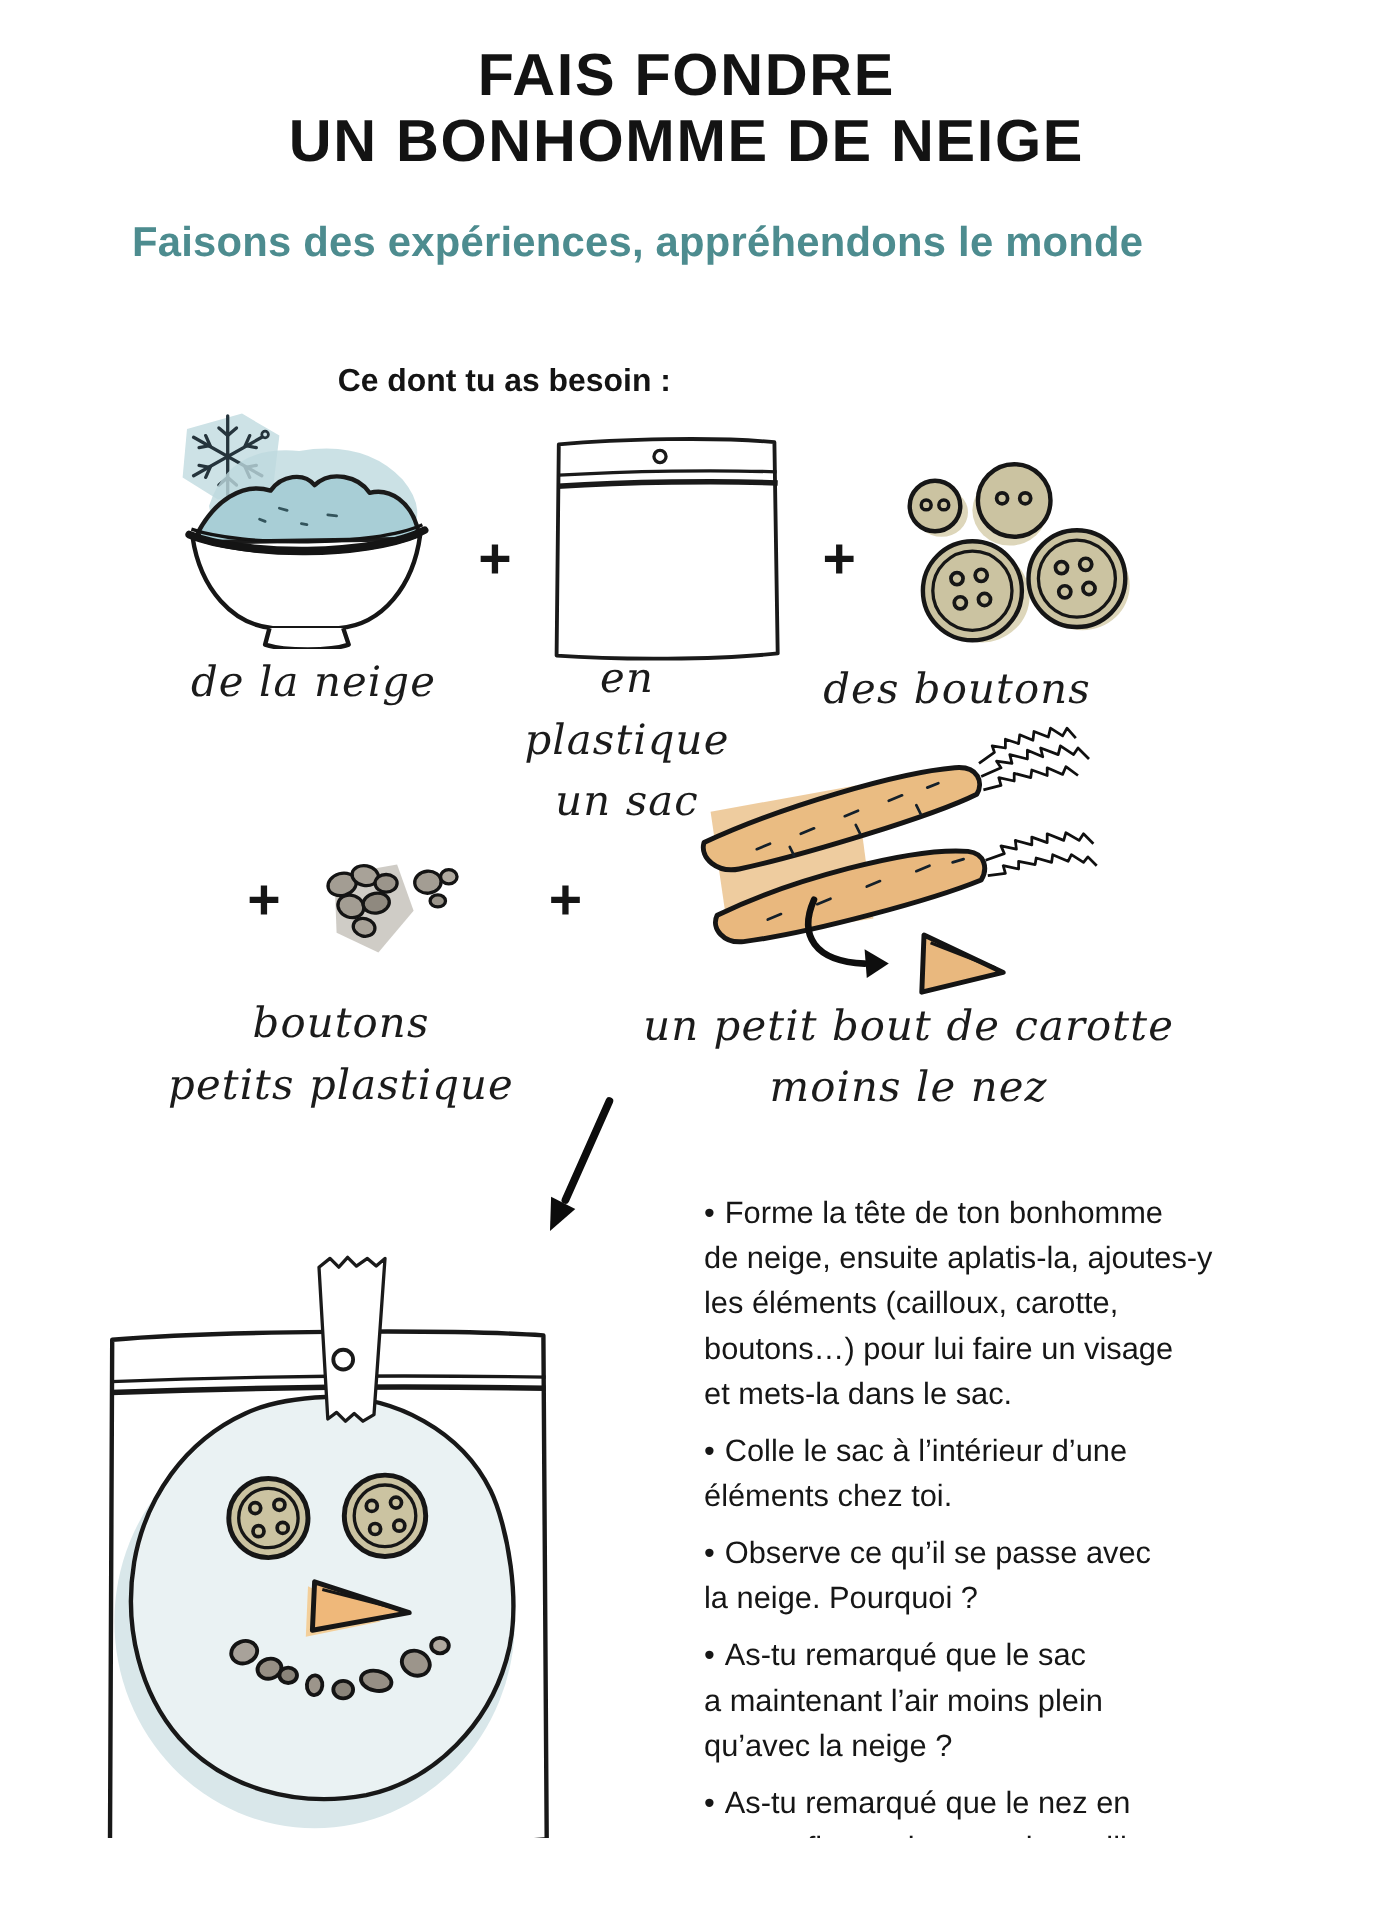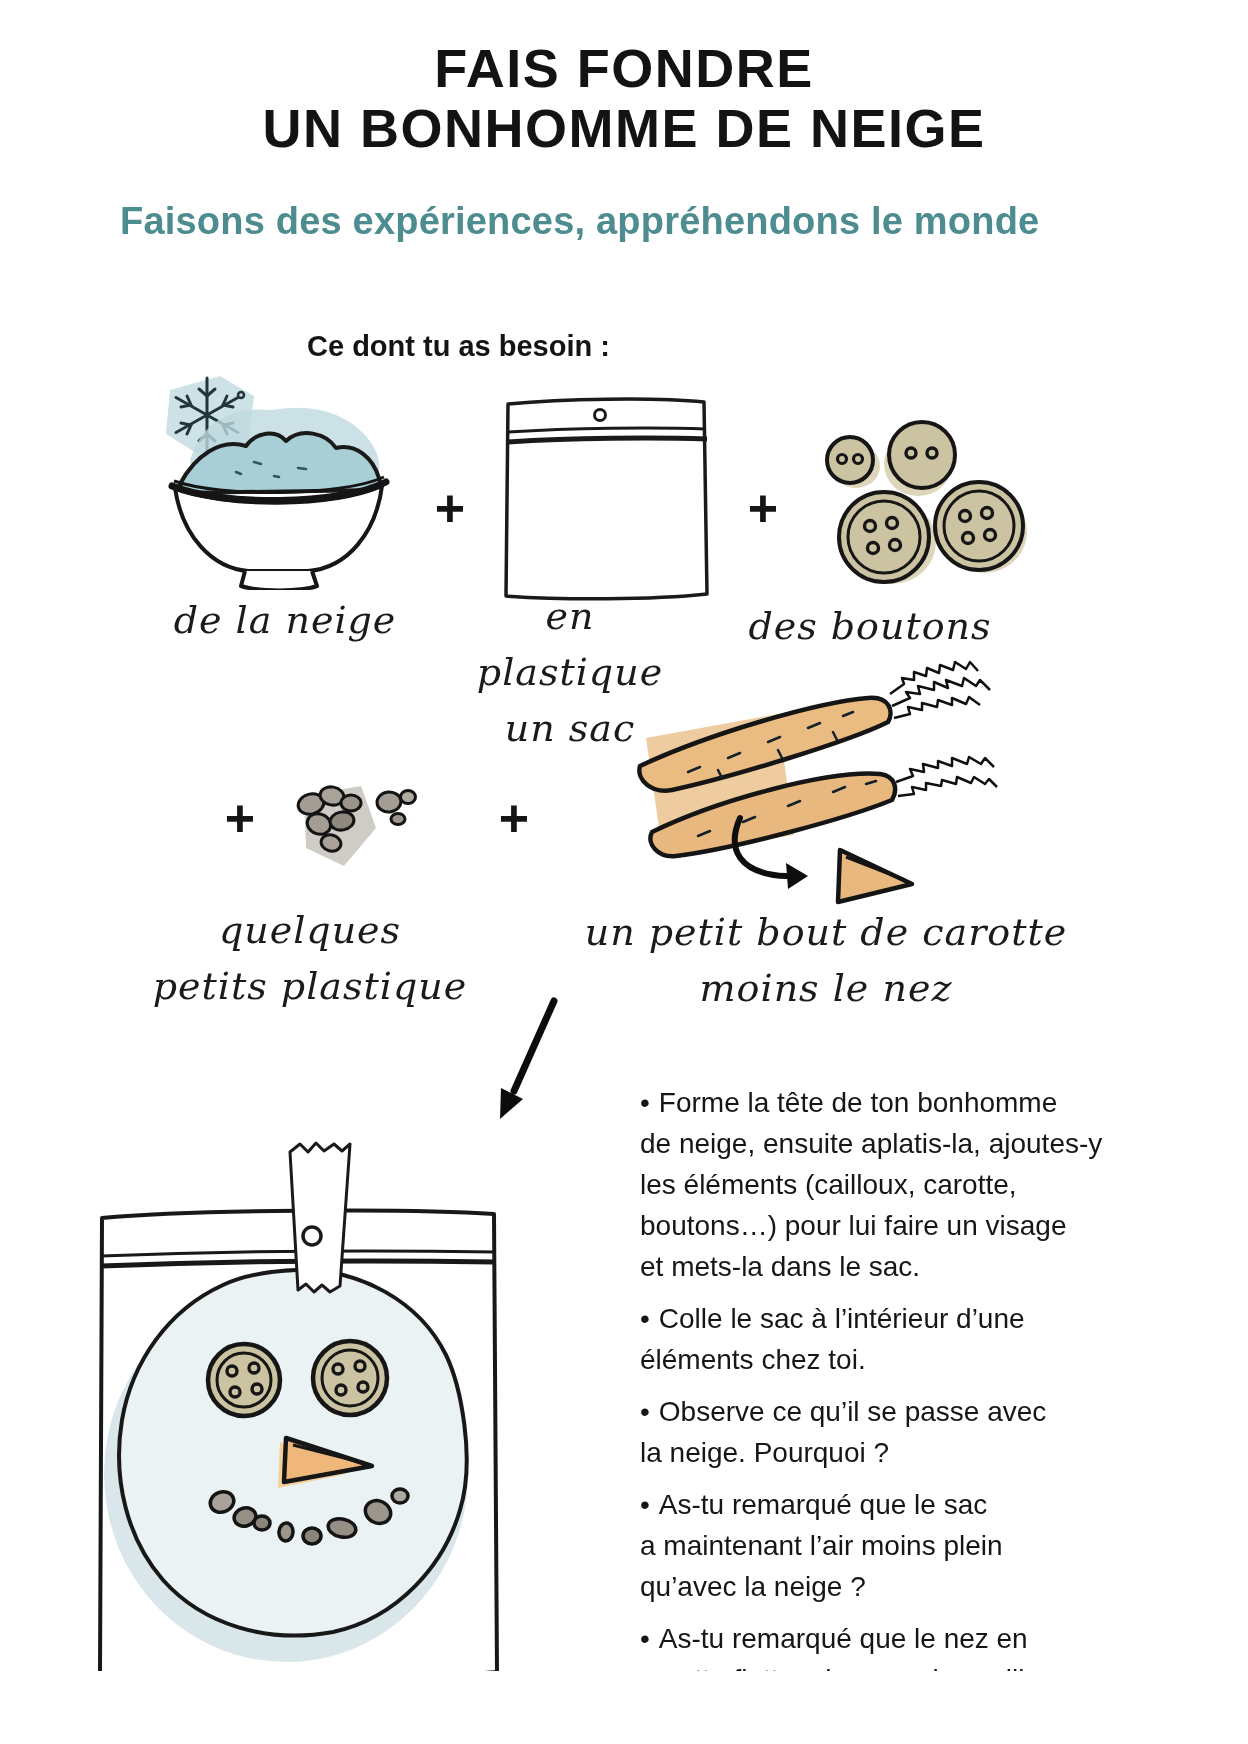--- a/index.html
+++ b/index.html
@@ -137,21 +137,21 @@
       <path d="M268,132 l17,-6 l-3,-7 l14,3 l-1,-8 l15,4 l0,-7 l14,5 l0,-8 l15,6 l2,-7 l12,7 l4,-6 l9,9"></path>
       <path d="M270,146 l16,-2 l-2,-7 l14,3 l0,-7 l15,3 l1,-6 l14,4 l1,-7 l14,6 l3,-6 l11,7 l4,-5 l8,8"></path>
     </g>
     <path d="M112,168 C98,200 112,224 158,226" fill="none" stroke="#0e0e0e" stroke-width="6" stroke-linecap="round"></path>
     <polygon points="180,226 158,213 160,239" fill="#0e0e0e"></polygon>
     <path d="M212,200 L210,252 L284,234 Z" fill="#e9b87e" stroke="#141414" stroke-width="4.5" stroke-linejoin="round"></path>
     <path d="M218,207 L277,230" fill="none" stroke="#141414" stroke-width="3"></path>
   </svg>
 
   <div class="abs cursive" style="top:902px;left:120px;width:380px;">
-    <div>quelques</div>
+    <div>boutons</div>
     <div>petits plastique</div>
   </div>
   <div class="abs cursive" style="top:904px;left:548px;width:556px;">
     <div>un petit bout de carotte</div>
     <div>moins le nez</div>
   </div>
 
   <svg class="abs" style="top:995px;left:470px;" width="100" height="138" viewBox="0 0 100 138">
     <path d="M84,6 L44,96" stroke="#0c0c0c" stroke-width="7" stroke-linecap="round" fill="none"></path>
     <polygon points="30,124 53,104 31,93" fill="#0c0c0c"></polygon>

